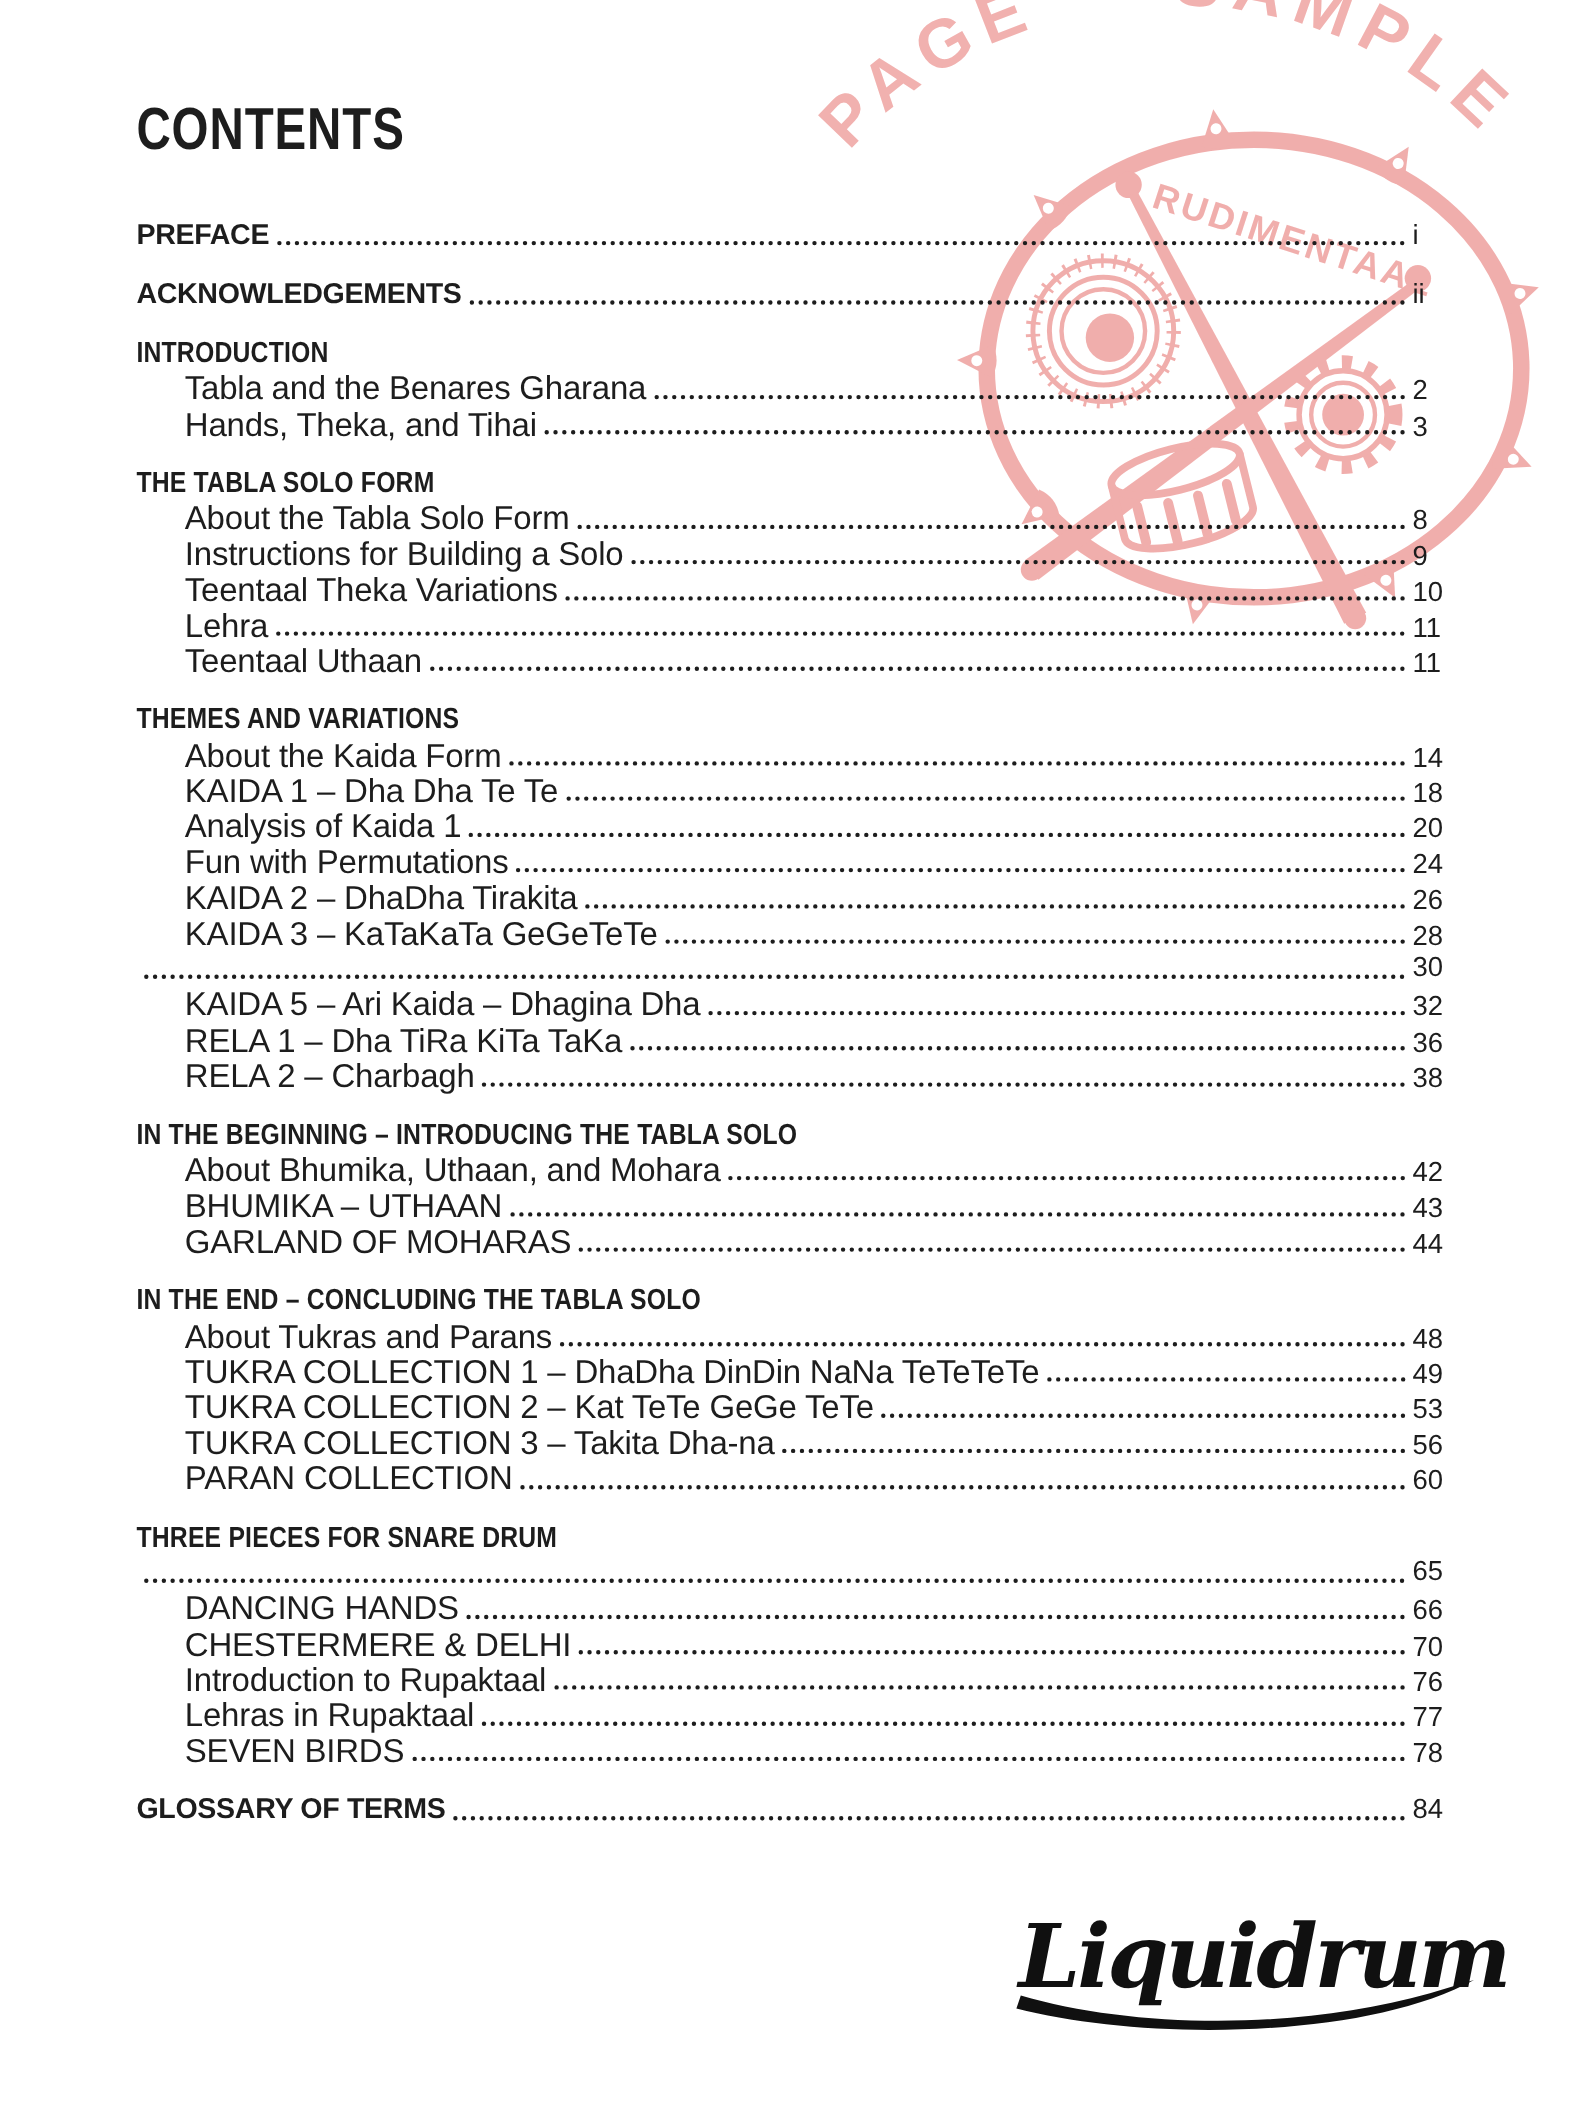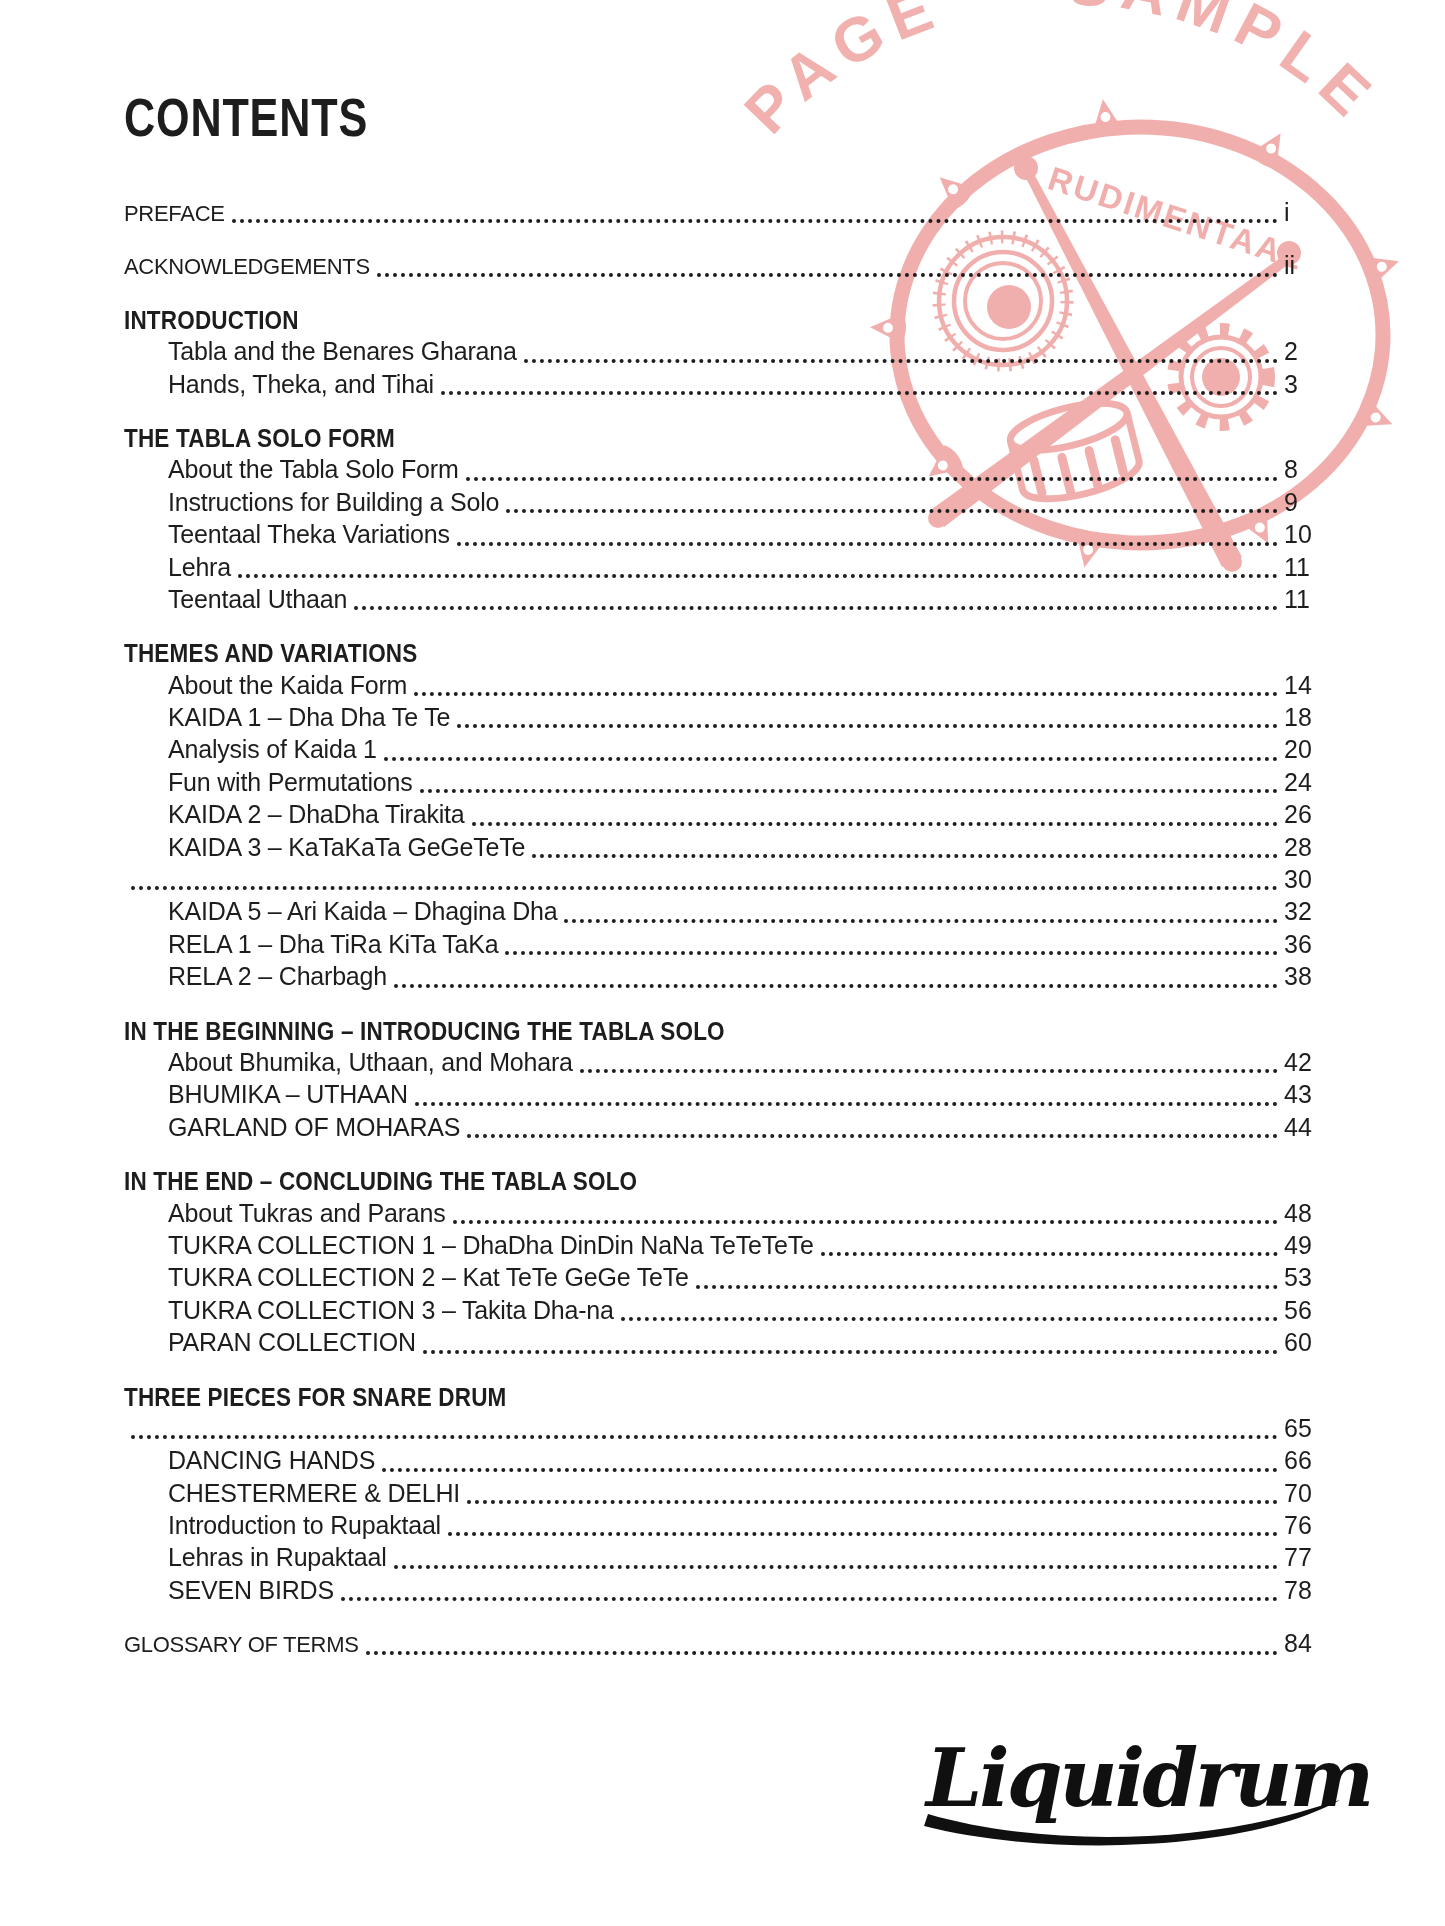--- a/index.html
+++ b/index.html
@@ -11,22 +11,22 @@
   .page-title{
     position:absolute;left:124px;top:86px;font-size:54px;font-weight:700;
     letter-spacing:1px;transform:scaleX(.8);transform-origin:0 0;white-space:nowrap;z-index:2;
   }
   .watermark-svg{position:absolute;left:0;top:0;z-index:0;}
   .logo-svg{position:absolute;left:0;top:0;z-index:1;pointer-events:none;}
   .toc{position:absolute;left:124px;top:198px;width:1196px;z-index:1;}
   .toc-section{margin-bottom:21px;}
   .row{display:flex;align-items:baseline;height:32.4px;}
   .row .label{white-space:nowrap;}
-  .row.entry .label{font-size:25px;padding-left:44px;letter-spacing:-0.2px;}
-  .row.top .label{font-size:22px;font-weight:400;letter-spacing:-0.3px;}
+  .row.entry .label{font-size:30px;padding-left:44px;letter-spacing:-0.2px;}
+  .row.top .label{font-size:26px;font-weight:700;letter-spacing:-0.3px;}
   .row.heading .condense{
     display:inline-block;font-size:26.5px;font-weight:700;letter-spacing:0.2px;
     transform:scaleX(.85);transform-origin:0 70%;white-space:nowrap;
   }
   .dots{
     flex:1;height:0;border-bottom:4px dotted #1d1d1d;
     align-self:flex-end;margin:0 0 7px 7px;min-width:20px;
   }
   .pagenum{min-width:36px;padding-left:6px;font-size:25px;font-weight:400;text-align:left;}
 </style>

